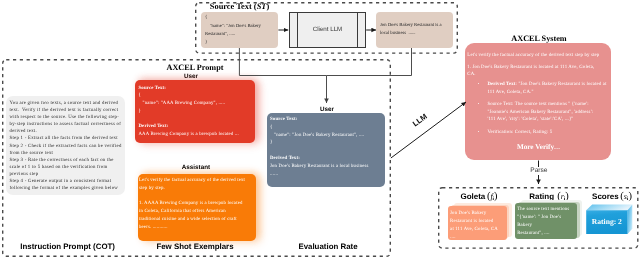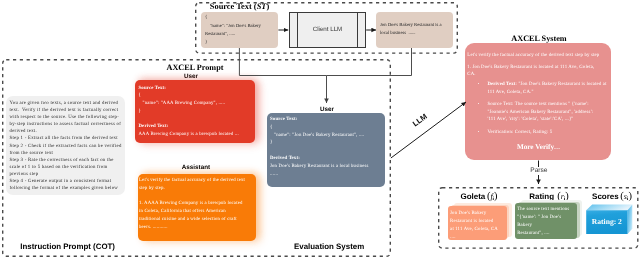--- a/index.html
+++ b/index.html
@@ -81,33 +81,34 @@
   <div class="abs" style="left:137.7px;top:174px;width:118.6px;height:66.6px;background:#f97b07;border-radius:5px;
               box-shadow:3px -2px 7px rgba(249,123,7,0.30), 5px 2px 8px rgba(249,123,7,0.22);"></div>
   <div class="abs msg" style="left:139px;top:177px;width:114px;white-space:pre-wrap;letter-spacing:0.16px;">Let's verify the factual accuracy of the derived text
 step by step.
 
 1. AAAA Brewing Company is a brewpub located
 in Goleta, California that offers American
 traditional cuisine and a wide selection of craft
 beers. ...........</div>
 
+  <div class="abs sans-title" style="left:155px;top:241.5px;width:80px;font-size:7.9px;">Few Shot Exemplars</div>
 
   <div class="abs sans-title" style="left:277px;top:105.5px;width:100px;font-size:6.3px;">User</div>
   <div class="abs" style="left:266.7px;top:113.1px;width:118.5px;height:73.5px;background:#6d7e92;border-radius:5px;"></div>
   <div class="abs msg" style="left:270px;top:116px;width:114px;letter-spacing:0.16px;">
     <div class="hdr">Source Text:</div>
     <div style="white-space:pre-wrap;">{
    "name": "Jon Doe's Bakery Restaurant", ....
 }</div>
     <div class="hdr" style="margin-top:7.8px;">Derived Text:</div>
     <div style="white-space:pre-wrap;">Jon Doe's Bakery Restaurant is a local business
 ......</div>
   </div>
-  <div class="abs sans-title" style="left:294px;top:241.5px;width:68px;font-size:7.9px;">Evaluation System</div>
+  <div class="abs sans-title" style="left:294px;top:241.5px;width:68px;font-size:7.9px;">Evaluation Rate</div>
 
   <div class="abs serif-title" style="left:489px;top:33.8px;width:100px;font-size:8.2px;">AXCEL System</div>
   <div class="abs" style="left:465.4px;top:43.2px;width:146px;height:116.5px;background:#e7918f;border-radius:9px;"></div>
   <div class="abs" style="left:467.3px;top:51.5px;width:145px;font-size:4.8px;line-height:7.4px;color:#fff;
               font-family:'Liberation Serif',serif;letter-spacing:0.16px;">Let's verify the factual accuracy of the derived text step by step</div>
   <div class="abs" style="left:467.3px;top:63.5px;width:145px;font-size:4.8px;line-height:7.4px;color:#fff;
               font-family:'Liberation Serif',serif;letter-spacing:0.16px;white-space:pre-wrap;">1. Jon Doe's Bakery Restaurant is located at 111 Ave, Goleta,
 CA.</div>
   <ul class="abs" style="left:481.6px;top:81px;width:128px;margin:0;padding:0 0 0 5.8px;color:#fff;
              font-family:'Liberation Serif',serif;font-size:4.8px;line-height:7.6px;letter-spacing:0.16px;">

